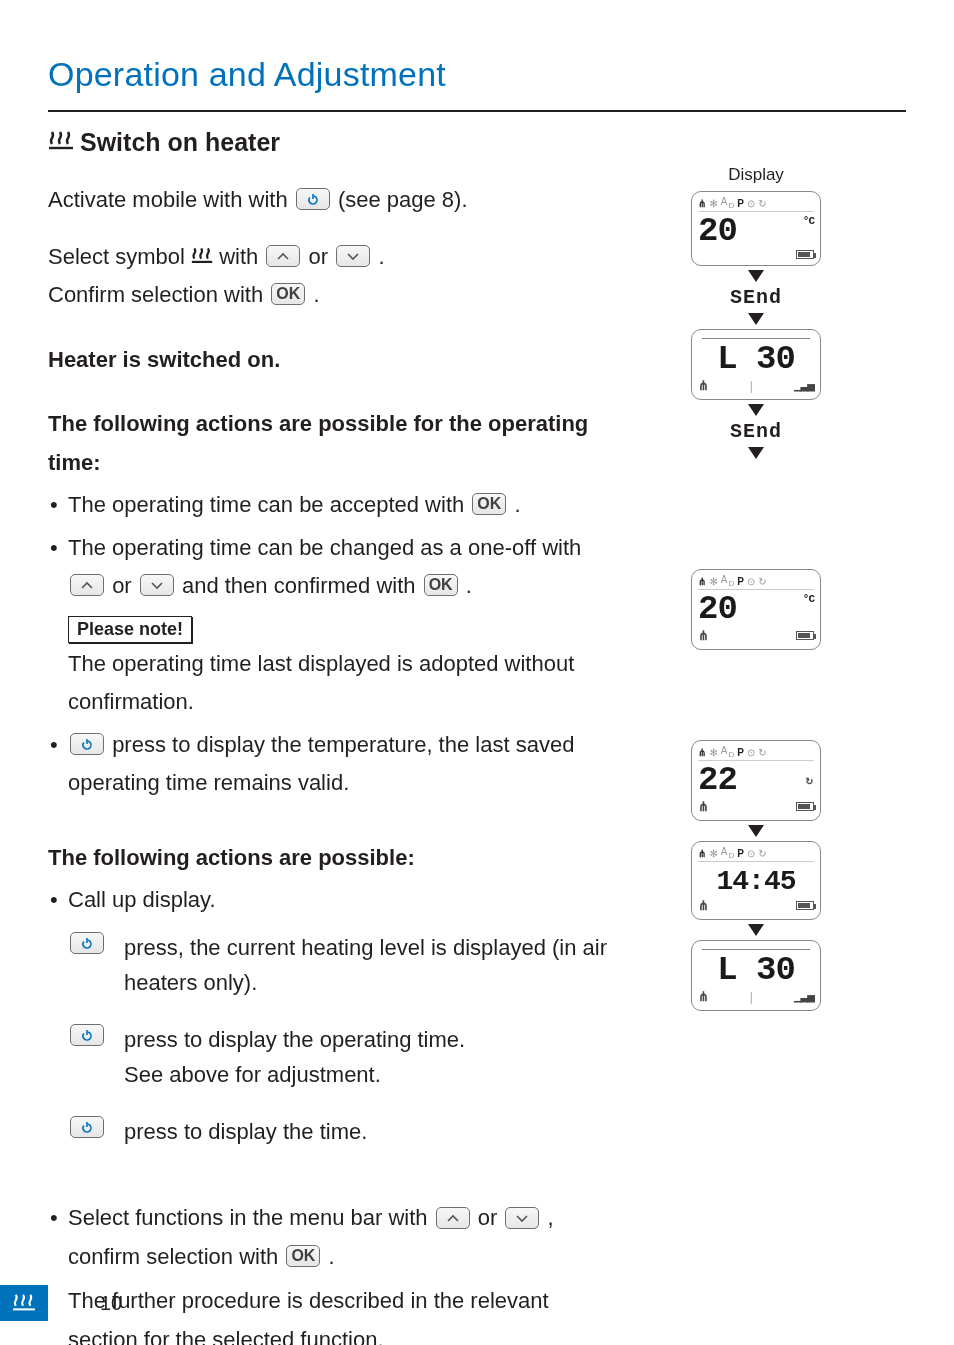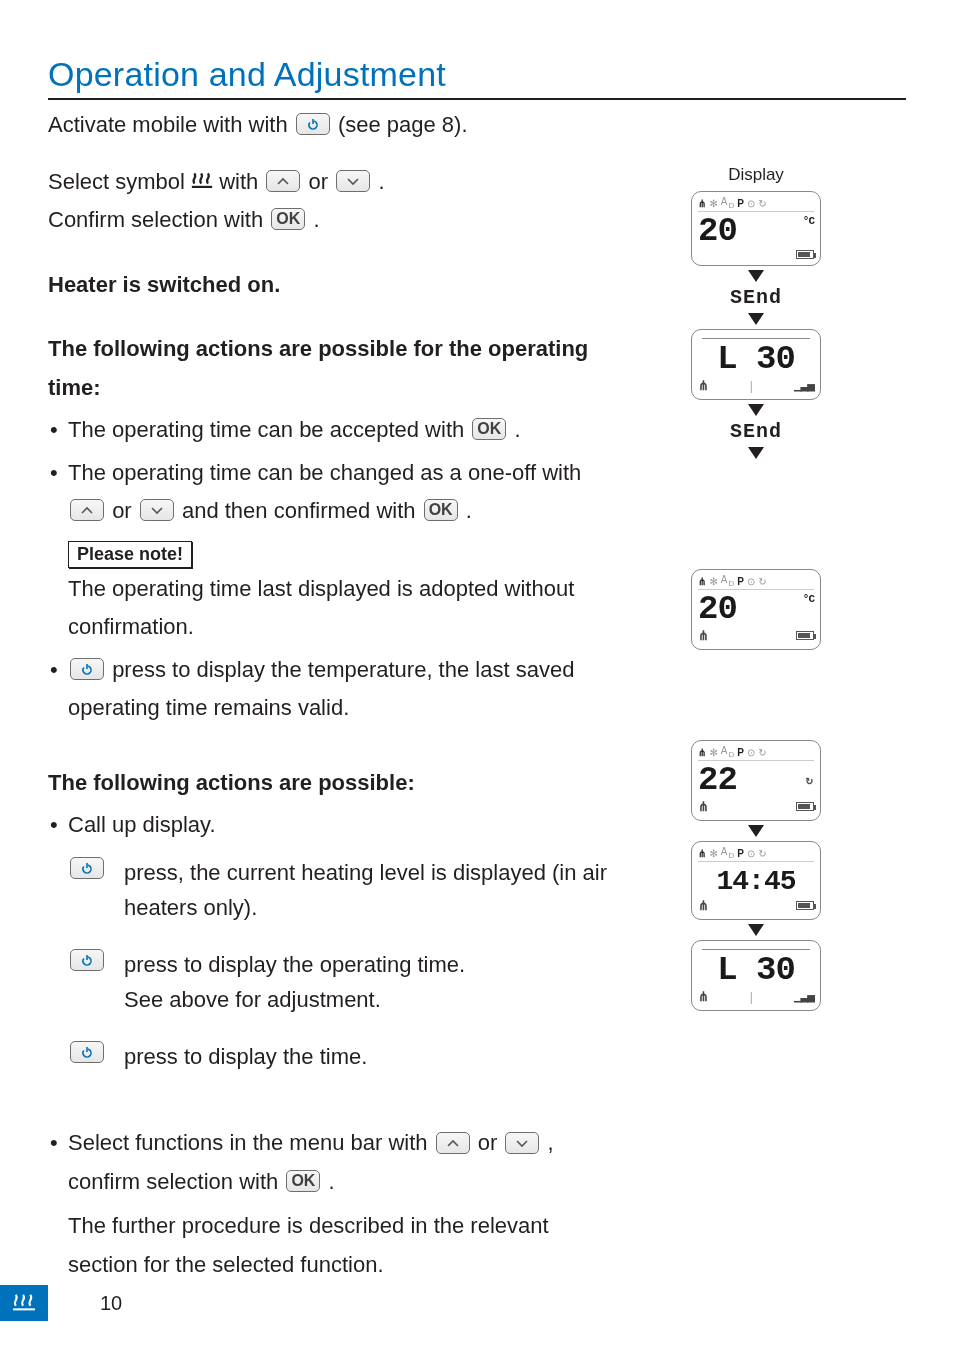--- a/index.html
+++ b/index.html
@@ -17,21 +17,21 @@
     position: relative;
     padding: 55px 48px 0 48px;
   }
   h1.main {
     color: #0072bc;
     font-size: 34px;
     font-weight: 500;
     margin: 0 0 6px 0;
     letter-spacing: 0.2px;
     border-bottom: 2px solid #231f20;
-    padding-bottom: 4px;
+    padding-bottom: 16px;
   }
   .section-head {
     display: flex;
     align-items: center;
     gap: 10px;
     margin: 16px 0 24px 0;
   }
   .section-head .title {
     font-size: 25px;
     font-weight: 700;
@@ -163,20 +163,31 @@
   .top-icons span{ font-size:10px; color:#999;}
   .star{ color:#0072bc; font-size:10px; }
 </style>
 </head>
 <body>
 
 <div class="page">
 
   <h1 class="main">Operation and Adjustment</h1>
 
+  <div class="section-head">
+    <span class="heat-icon">
+      <svg width="26" height="22" viewBox="0 0 26 22">
+        <path d="M4 2 q2 3 0 6 q-2 3 0 6" stroke="#231f20" stroke-width="2.4" fill="none"></path>
+        <path d="M12 2 q2 3 0 6 q-2 3 0 6" stroke="#231f20" stroke-width="2.4" fill="none"></path>
+        <path d="M20 2 q2 3 0 6 q-2 3 0 6" stroke="#231f20" stroke-width="2.4" fill="none"></path>
+        <line x1="1" y1="18" x2="25" y2="18" stroke="#231f20" stroke-width="2.4"></line>
+      </svg>
+    </span>
+    <span class="title">Switch on heater</span>
+  </div>
 
   <div class="col-left">
 
     <div class="body-text">
       <span>Activate mobile with with </span>
       <span class="btn power">
         <svg width="12" height="12" viewBox="0 0 12 12">
             <circle cx="6" cy="7" r="4" stroke="#0072bc" stroke-width="1.6" fill="none" stroke-dasharray="18 4" transform="rotate(-45 6 7)"></circle>
             <line x1="6" y1="1" x2="6" y2="6" stroke="#0072bc" stroke-width="1.6"></line>
           </svg>

